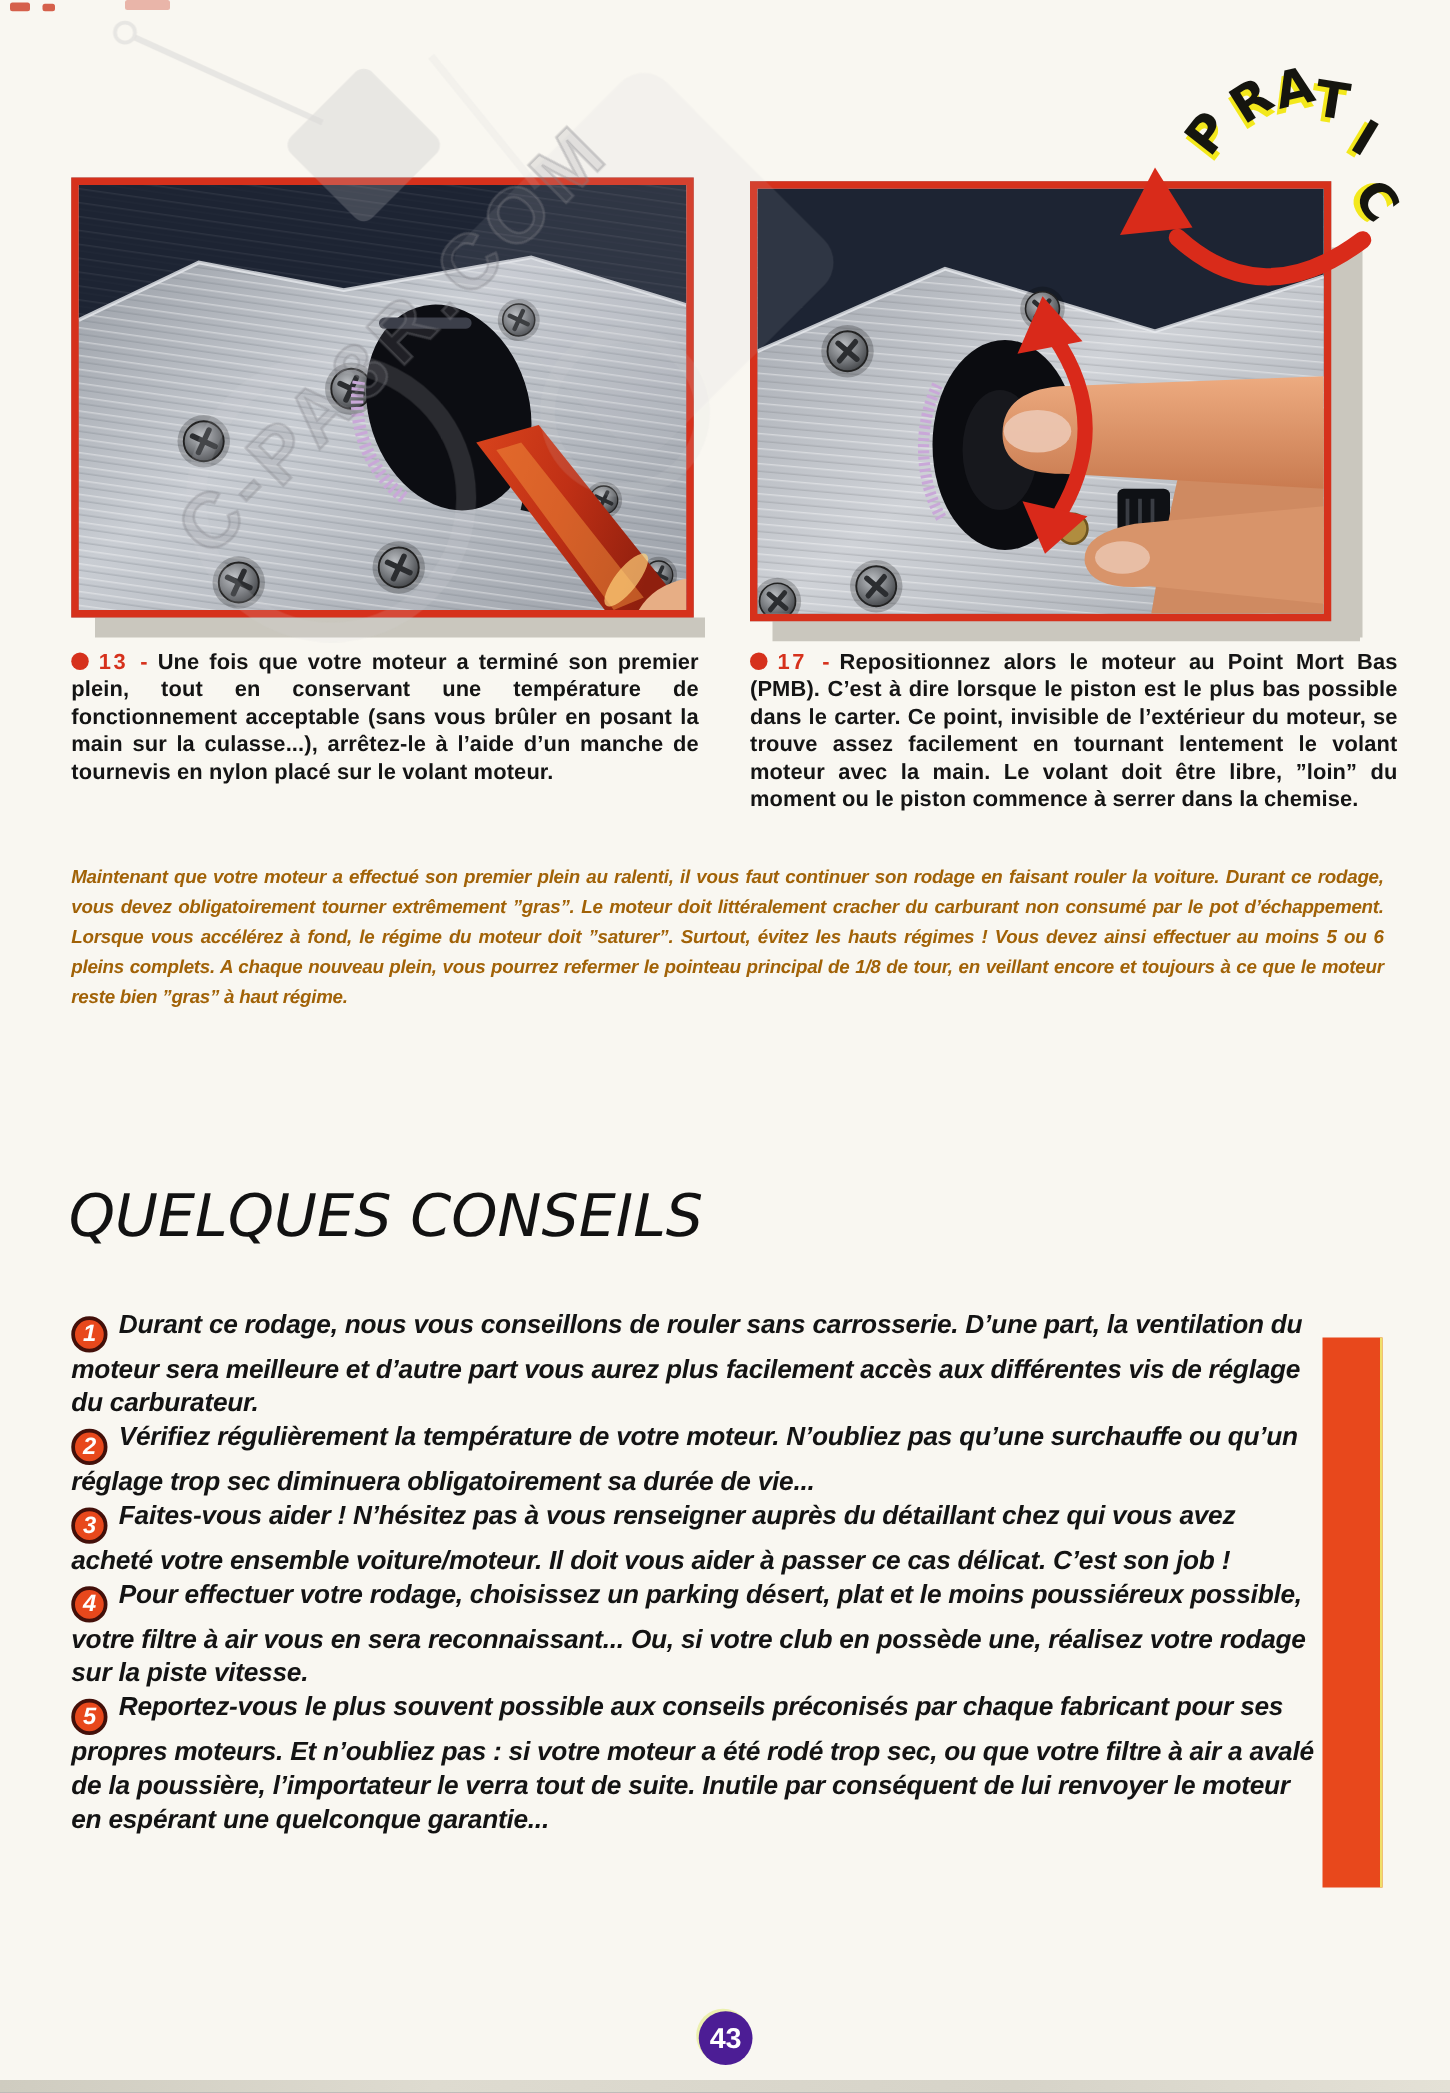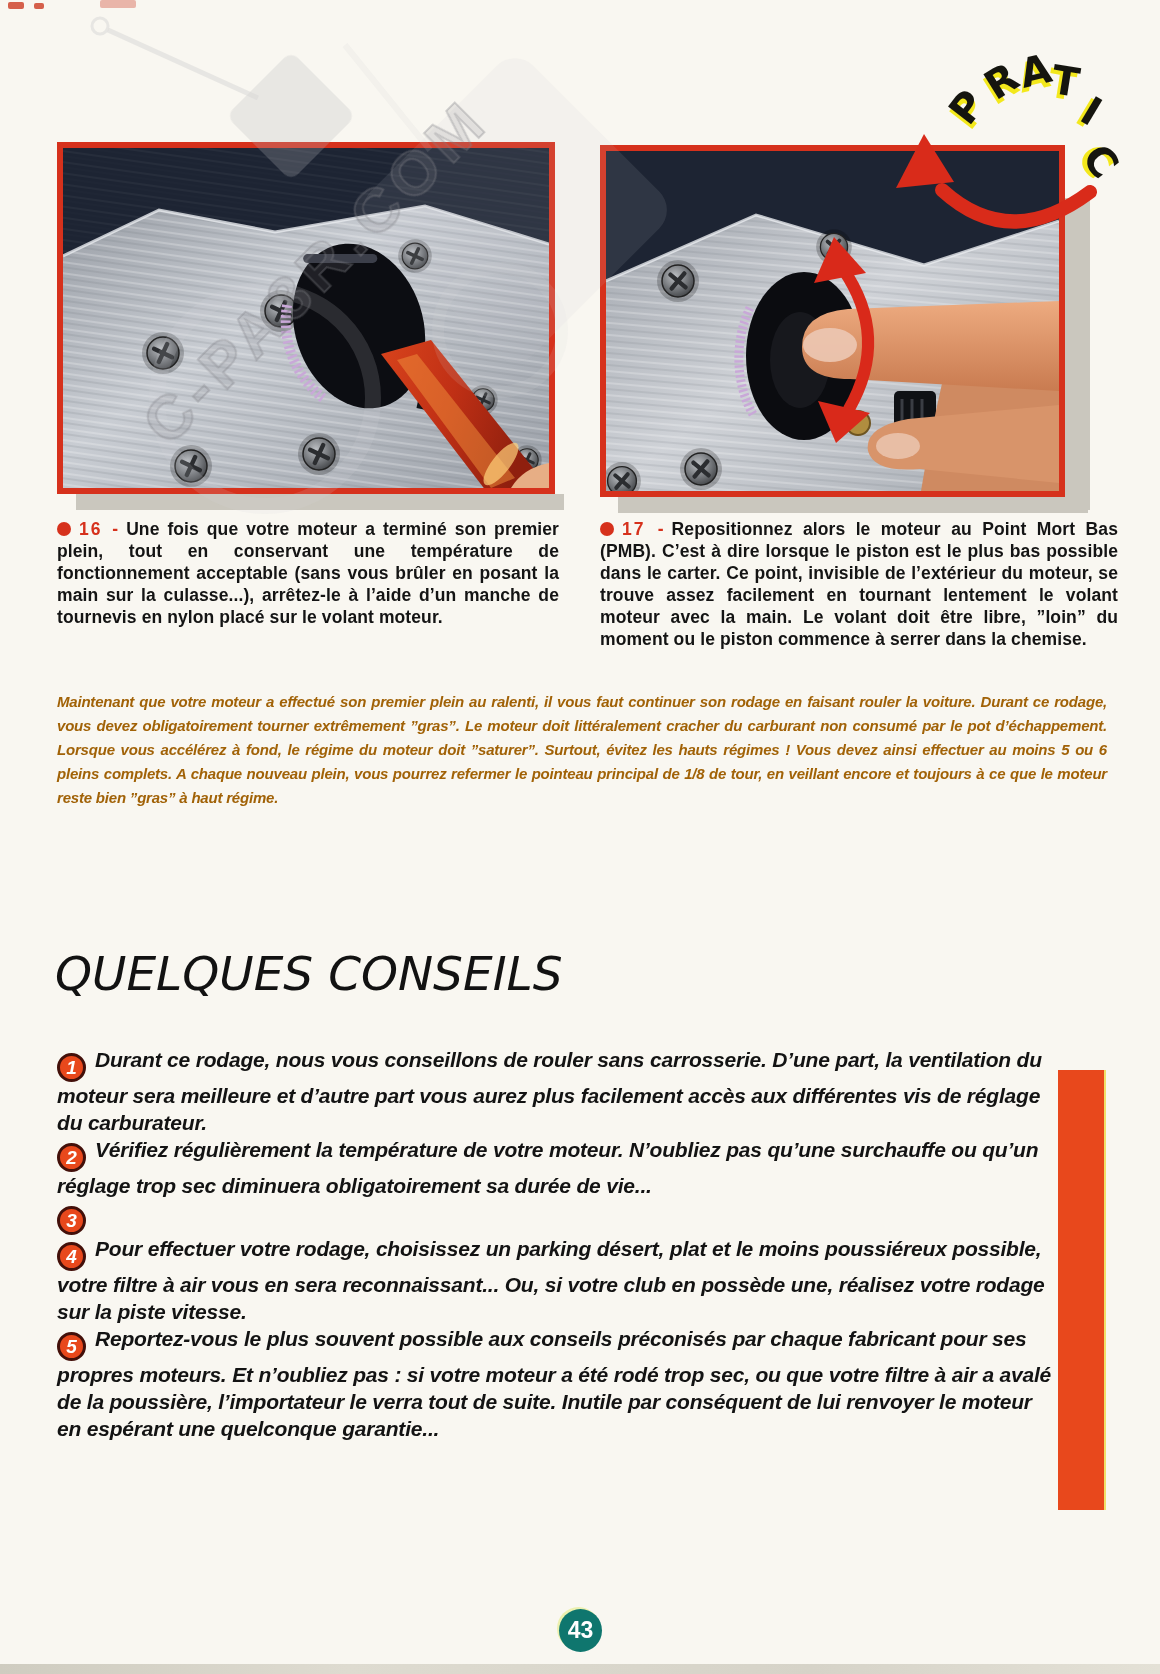--- a/index.html
+++ b/index.html
@@ -47,21 +47,21 @@
              border-radius:50%;background:#e8481c;border:3px solid #43100a;box-sizing:border-box;
              color:#fff;font-size:19px;font-style:italic;font-weight:bold;margin-right:9px;
              vertical-align:-7px;}
 
   
   .redbar{position:absolute;left:1058px;top:1070px;width:46px;height:440px;background:#e8481c;
           border-right:2px solid #f0e06a;z-index:1;}
 
   
   .pagenum{position:absolute;left:559px;top:1609px;width:43px;height:43px;border-radius:50%;
-           background:#0f766e;color:#fff;display:flex;align-items:center;justify-content:center;
+           background:#4c1d95;color:#fff;display:flex;align-items:center;justify-content:center;
            font-weight:bold;font-size:23px;z-index:3;box-shadow:-2px -2px 0 rgba(225,235,120,.55);}
 
   .bottom-strip{position:absolute;left:0;top:1664px;width:1160px;height:10px;
                 background:linear-gradient(90deg,#cfccc0,#dedbd0 30%,#d6d3c8 70%,#e4e1d6);z-index:1;}
 </style>
 </head>
 <body>
 
 <div class="page">
 
@@ -224,39 +224,39 @@
     <span style="left:1052px;top:58px;transform:rotate(9deg);">T</span>
     <span style="left:1084px;top:88px;transform:rotate(31deg);">I</span>
     <span style="left:1086px;top:138px;transform:rotate(53deg);">C</span>
   </div>
   <svg class="pratic-arrow" style="left:880px;top:112px;" width="230" height="125">
     <path d="M210,80 Q130,140 62,78" stroke="#d92b1a" stroke-width="14" fill="none" stroke-linecap="round"></path>
     <polygon points="44,22 16,76 74,70" fill="#d92b1a"></polygon>
   </svg>
 
   <p class="caption" style="left:57px;top:518px;width:502px;">
-    <span class="bullet"></span><span class="cap-num">16 -</span><span>Une fois que votre moteur a terminé son premier plein, tout en conservant une température de fonctionnement acceptable (sans vous brûler en posant la main sur la culasse...), arrêtez-le à l’aide d’un manche de tournevis en nylon placé sur le volant moteur.</span>
+    <span class="bullet"></span><span class="cap-num">13 -</span><span>Une fois que votre moteur a terminé son premier plein, tout en conservant une température de fonctionnement acceptable (sans vous brûler en posant la main sur la culasse...), arrêtez-le à l’aide d’un manche de tournevis en nylon placé sur le volant moteur.</span>
   </p>
   <p class="caption" style="left:600px;top:518px;width:518px;">
     <span class="bullet"></span><span class="cap-num">17 -</span><span>Repositionnez alors le moteur au Point Mort Bas (PMB). C’est à dire lorsque le piston est le plus bas possible dans le carter. Ce point, invisible de l’extérieur du moteur, se trouve assez facilement en tournant lentement le volant moteur avec la main. Le volant doit être libre, ”loin” du moment ou le piston commence à serrer dans la chemise.</span>
   </p>
 
   <p class="body-txt" style="left:57px;top:690px;width:1050px;">Maintenant que votre moteur a effectué son premier plein au ralenti, il vous faut continuer son rodage en faisant rouler la voiture. Durant ce rodage, vous devez obligatoirement tourner extrêmement ”gras”. Le moteur doit littéralement cracher du carburant non consumé par le pot d’échappement. Lorsque vous accélérez à fond, le régime du moteur doit ”saturer”. Surtout, évitez les hauts régimes ! Vous devez ainsi effectuer au moins 5 ou 6 pleins complets. A chaque nouveau plein, vous pourrez refermer le pointeau principal de 1/8 de tour, en veillant encore et toujours à ce que le moteur reste bien ”gras” à haut régime.</p>
 
   <h2 class="h2" style="left:55px;top:950px;">QUELQUES CONSEILS</h2>
   <div class="list" style="left:57px;top:1046px;width:1000px;">
     <p class="item"><span class="numcircle">
           <span>1</span>
         </span><span>Durant ce rodage, nous vous conseillons de rouler sans carrosserie. D’une part, la ventilation du moteur sera meilleure et d’autre part vous aurez plus facilement accès aux différentes vis de réglage du carburateur.</span></p>
     <p class="item"><span class="numcircle">
           <span>2</span>
         </span><span>Vérifiez régulièrement la température de votre moteur. N’oubliez pas qu’une surchauffe ou qu’un réglage trop sec diminuera obligatoirement sa durée de vie...</span></p>
     <p class="item"><span class="numcircle">
           <span>3</span>
-        </span></p>
+        </span><span>Faites-vous aider ! N’hésitez pas à vous renseigner auprès du détaillant chez qui vous avez acheté votre ensemble voiture/moteur. Il doit vous aider à passer ce cas délicat. C’est son job !</span></p>
     <p class="item"><span class="numcircle">
           <span>4</span>
         </span><span>Pour effectuer votre rodage, choisissez un parking désert, plat et le moins poussiéreux possible, votre filtre à air vous en sera reconnaissant... Ou, si votre club en possède une, réalisez votre rodage sur la piste vitesse.</span></p>
     <p class="item"><span class="numcircle">
           <span>5</span>
         </span><span>Reportez-vous le plus souvent possible aux conseils préconisés par chaque fabricant pour ses propres moteurs. Et n’oubliez pas : si votre moteur a été rodé trop sec, ou que votre filtre à air a avalé de la poussière, l’importateur le verra tout de suite. Inutile par conséquent de lui renvoyer le moteur en espérant une quelconque garantie...</span></p>
   </div>
 
   <div class="redbar"></div>
 

